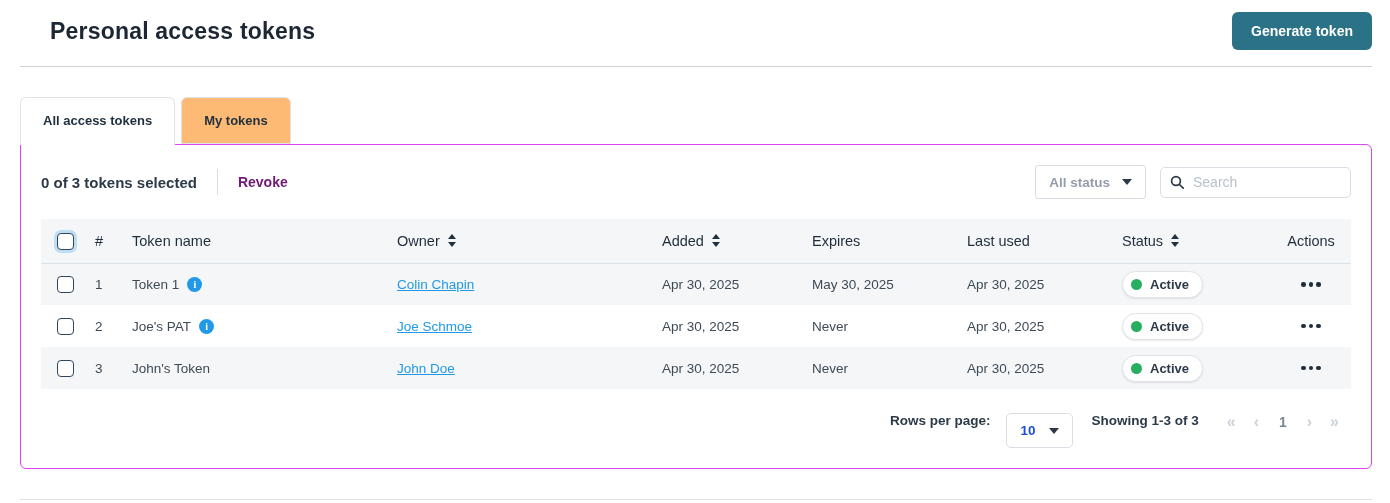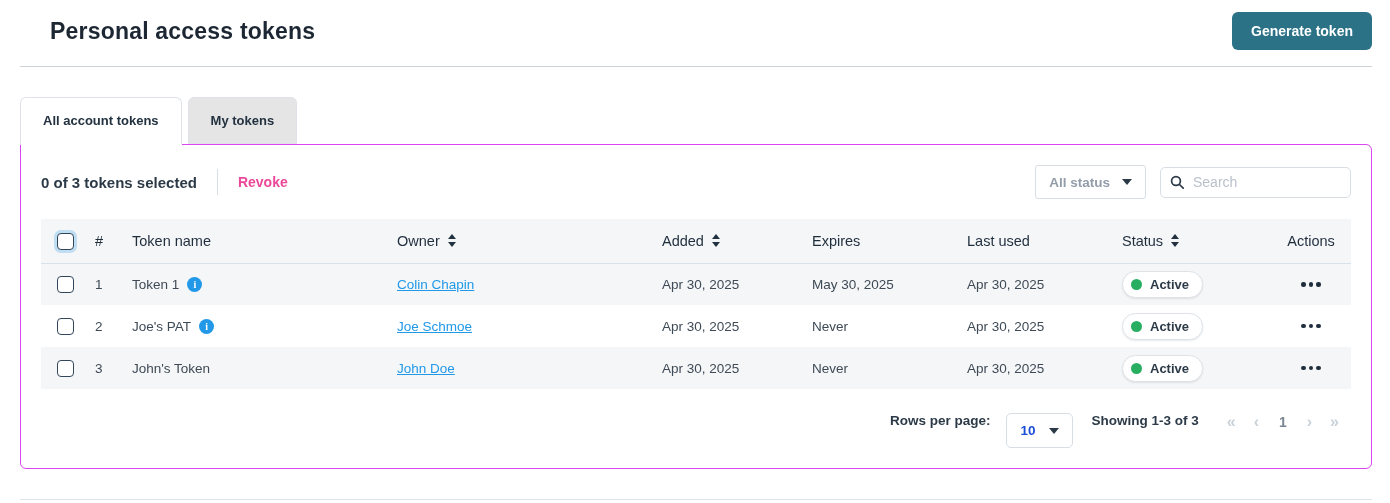--- a/index.html
+++ b/index.html
@@ -10,33 +10,33 @@
   
   .topbar { display:flex; justify-content:space-between; align-items:center; padding-top:12px; height:50px; }
   .page-title { font-size:23px; font-weight:600; color:#1c2733; letter-spacing:.2px;margin-left:30px; }
   .gen-btn { background:#2b7287; color:#fff; border:none; border-radius:6px;
     font-size:14px; font-weight:700; padding:11px 19px; cursor:pointer; font-family:inherit; }
   .top-divider { border:none; border-top:1px solid #ccd4da; margin-top:16px; }
 
   
   .tabs { display:flex; margin-top:30px; position:relative; z-index:2; }
   .tab { border:1px solid #dfe3e8; border-radius:6px 6px 0 0; padding:15px 22px;
-    font-size:13px; font-weight:600; color:#22313f; cursor:pointer; background:#e5e5e5; }
+    font-size:13px; font-weight:600; color:#22313f; cursor:pointer; background:#fdba74; }
   .tab.active { background:#fff; border-bottom:1px solid #fff; margin-bottom:-1px; }
   .tab + .tab { margin-left:6px; }
 
   
   .panel { border:1px solid #d946ef; border-radius:0 6px 6px 6px; background:#fff; padding:20px; }
 
   
   .toolbar { display:flex; align-items:center; justify-content:space-between; margin-bottom:20px; }
   .tb-left { display:flex; align-items:center; }
   .sel-text { font-size:15px; font-weight:700; color:#2c3a48; }
   .vdiv { width:1px; height:26px; background:#d8dee4; margin:0 20px; }
-  .revoke { font-size:14px; font-weight:700; color:#ec4899; background:none; border:none; cursor:default; font-family:inherit; }
+  .revoke { font-size:14px; font-weight:700; color:#701a75; background:none; border:none; cursor:default; font-family:inherit; }
   .tb-right { display:flex; align-items:center; gap:14px; }
   .status-select { display:flex; align-items:center; gap:12px; border:1px solid #d8dee4; border-radius:3px;
     height:33px; padding:16px 13px; cursor:pointer; background:#fff; }
   .status-select .lbl { font-size:13.5px; font-weight:700; color:#939daa; }
   .caret { width:0; height:0; border-left:5px solid transparent; border-right:5px solid transparent;
     border-top:6px solid #2c3a48; }
   .searchbox { position:relative; width:191px; height:31px; }
   .searchbox input { width:100%; height:100%; border:1px solid #d8dee4; border-radius:5px;
     padding:0 10px 0 32px; font-size:14px; font-family:inherit; color:#3c4858; }
   .searchbox input::placeholder { color:#b9c1cb; }
@@ -93,21 +93,21 @@
 
 <div class="wrap">
 
   <div class="topbar">
     <div class="page-title">Personal access tokens</div>
     <button class="gen-btn">Generate token</button>
   </div>
   <hr class="top-divider">
 
   <div class="tabs">
-    <div class="tab active">All account tokens</div>
+    <div class="tab active">All access tokens</div>
     <div class="tab">My tokens</div>
   </div>
 
   <div class="panel">
 
     <div class="toolbar">
       <div class="tb-left">
         <span class="sel-text">0 of 3 tokens selected</span>
         <span class="vdiv"></span>
         <button class="revoke">Revoke</button>

